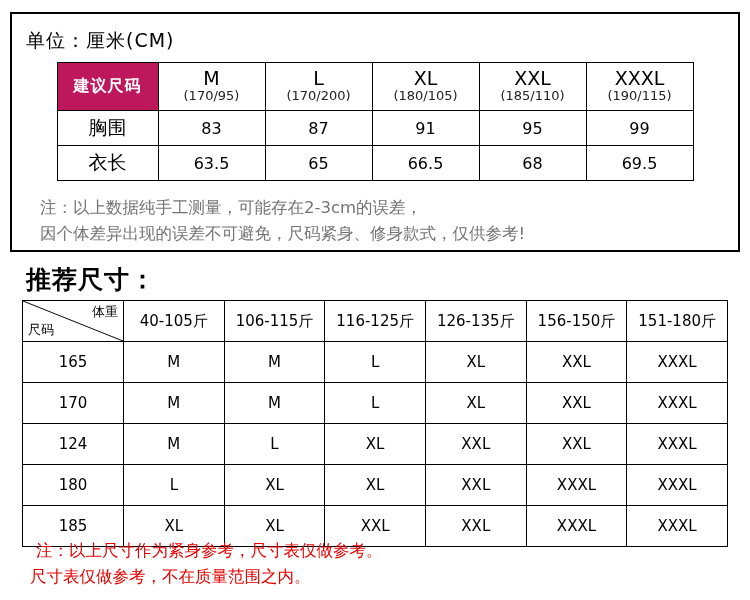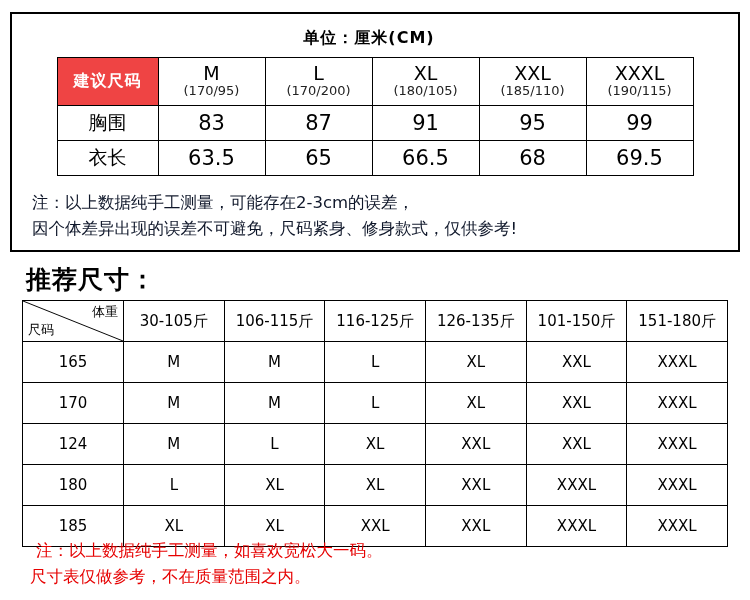--- a/index.html
+++ b/index.html
@@ -28,41 +28,41 @@
     left: 10px;
     top: 12px;
     width: 730px;
     height: 240px;
     border: 2px solid #000;
     box-sizing: border-box;
     padding: 10px 14px;
   }
 
   .unit-line {
-    text-align: center;
-    font-size: 16px;
-    font-weight: bold;
+    text-align: left;
+    font-size: 19px;
+    font-weight: normal;
     letter-spacing: 1px;
     margin: 4px 12px 8px 0;
   }
 
   table.size-table {
     border-collapse: collapse;
     margin: 0 auto;
     table-layout: fixed;
   }
   table.size-table td {
     border: 1px solid #000;
     text-align: center;
     vertical-align: middle;
     padding: 0;
   }
 
   .hdr-cell {
-    background: #ef4444;
+    background: #be185d;
     color: #fff;
     font-size: 16px;
     font-weight: bold;
     width: 100px;
     height: 40px;
     letter-spacing: 1px;
     margin-top: 33px;
   }
   .col-hdr {
     width: 106px;
@@ -79,29 +79,29 @@
     display: block;
     font-size: 13px;
     color: #222;
   }
   .row-label {
     font-size: 19px;
     height: 34px;
     width: 100px;
   }
   .val-cell {
-    font-size: 21px;
+    font-size: 16px;
     height: 34px;
   }
 
   .note-red {
-    color: #0f172a;
+    color: #737373;
     font-size: 16.5px;
     line-height: 1.55;
-    margin: 14px 0 0 6px;
+    margin: 14px 0 0 14px;
     font-weight: normal;
   }
   .note-red div { white-space: nowrap; }
 
   
   .rec-title {
     position: absolute;
     left: 26px;
     top: 263px;
     font-size: 25px;
@@ -237,25 +237,25 @@
     <table class="rec-table">
       <tbody>
           <tr>
         <td class="corner">
           <svg class="diag" viewBox="0 0 100 42" preserveAspectRatio="none">
             <line x1="0" y1="0" x2="100" y2="42" stroke="#000" stroke-width="1"></line>
           </svg>
           <span class="lbl-w">体重</span>
           <span class="lbl-s">尺码</span>
         </td>
-        <td class="range-hdr">30-105斤</td>
+        <td class="range-hdr">40-105斤</td>
         <td class="range-hdr">106-115斤</td>
         <td class="range-hdr">116-125斤</td>
         <td class="range-hdr">126-135斤</td>
-        <td class="range-hdr">101-150斤</td>
+        <td class="range-hdr">156-150斤</td>
         <td class="range-hdr">151-180斤</td>
       </tr>
 
       <tr>
         <td class="height-cell">165</td>
         <td>M</td>
         <td>M</td>
         <td>L</td>
         <td>XL</td>
         <td>XXL</td>
@@ -299,17 +299,17 @@
         <td>XXL</td>
         <td>XXL</td>
         <td>XXXL</td>
         <td>XXXL</td>
       </tr>
     </tbody>
       </table>
   </div>
 
   <div class="bottom-note">
-    <div>注：以上数据纯手工测量，如喜欢宽松大一码。</div>
+    <div>注：以上尺寸作为紧身参考，尺寸表仅做参考。</div>
     <div class="second">尺寸表仅做参考，不在质量范围之内。</div>
   </div>
 
 </div>
 
 </body></html>

